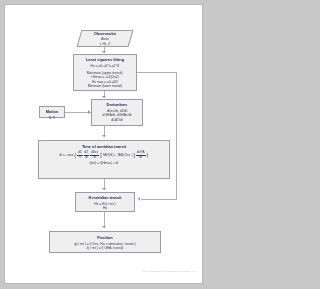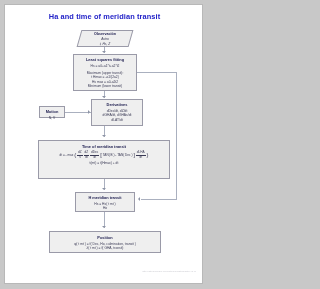--- a/index.html
+++ b/index.html
@@ -83,21 +83,20 @@
   .watermark{
     position:absolute;right:6px;bottom:10px;
     font-size:2.5px;color:#c9c9cf;white-space:nowrap;
   }
 </style>
 </head>
 <body>
 
 <div class="page">
 
-  <div class="title">Ha and time of meridian transit</div>
 
   <div class="para" style="left:74px;top:25px;width:52px;height:17px;"></div>
   <div class="para-txt" style="left:74px;top:27px;width:52px;">
     <span class="hd">Observación</span>
     <span>Astro</span><br>
     <span style="font-style:italic;">t, Hs, Z</span>
   </div>
 
   <div class="ln-v" style="left:99px;top:42px;height:6px;"></div>
   <div class="arrow" style="left:97px;top:46px;"></div>

